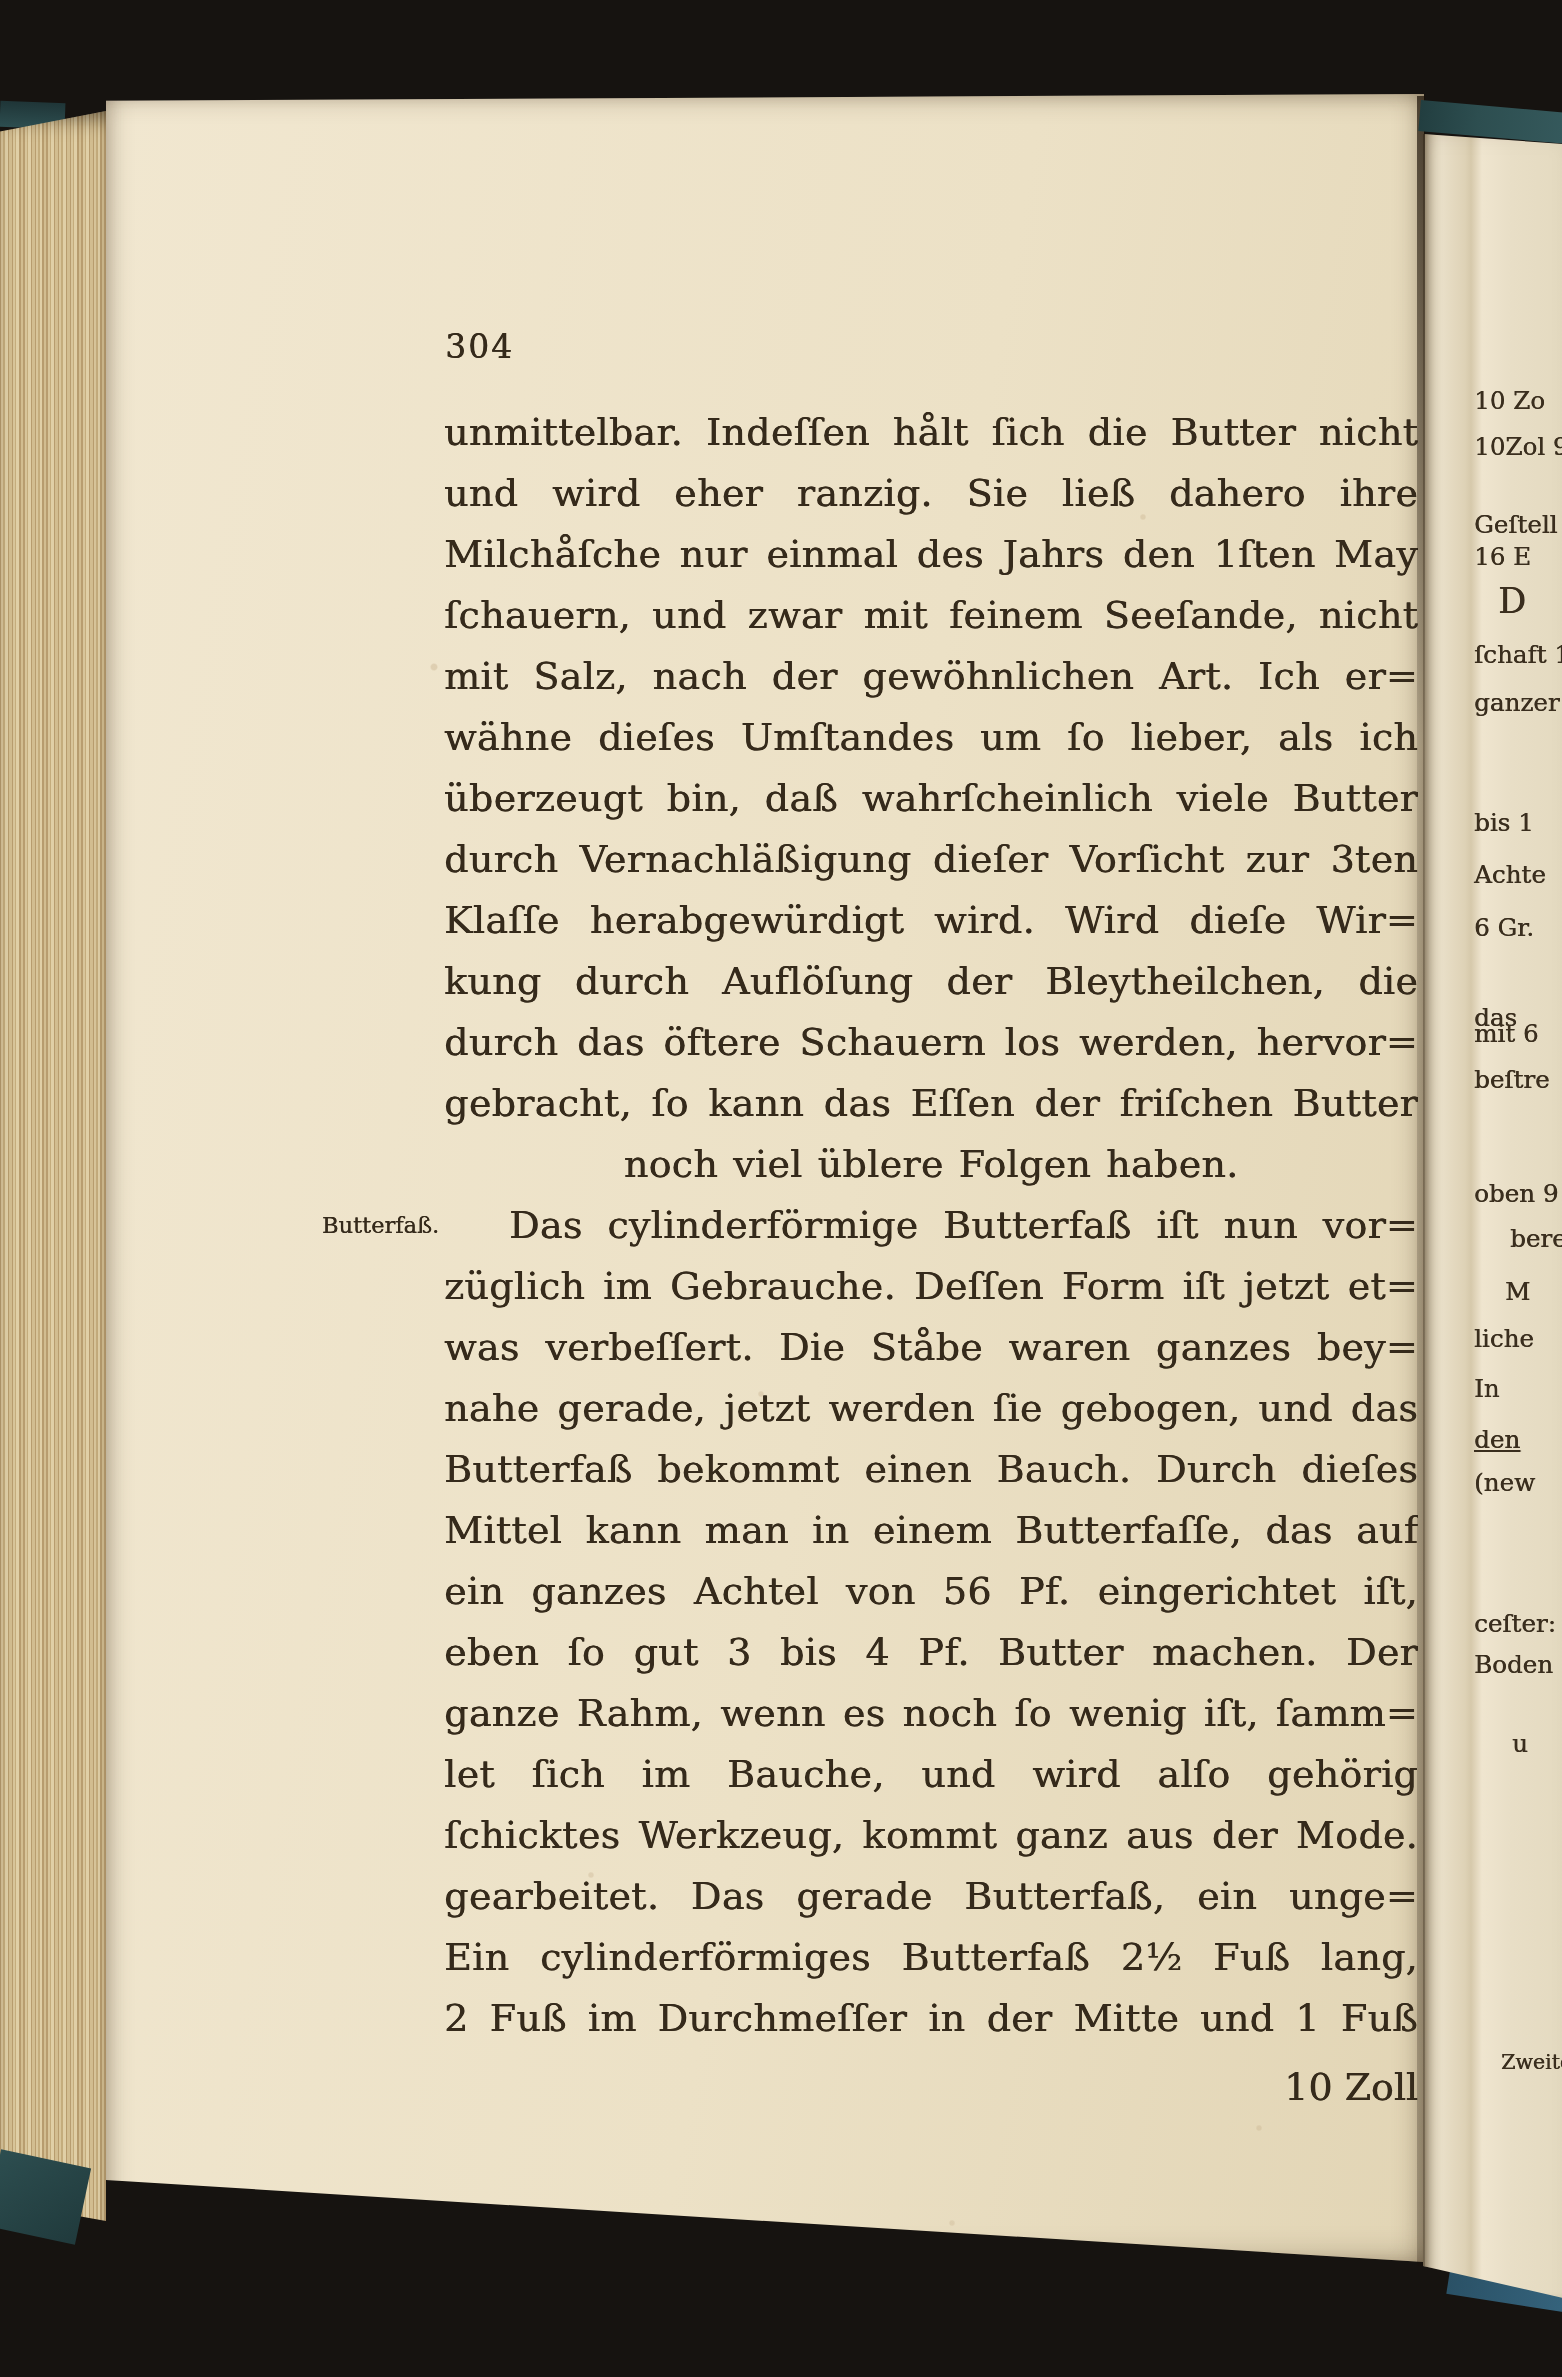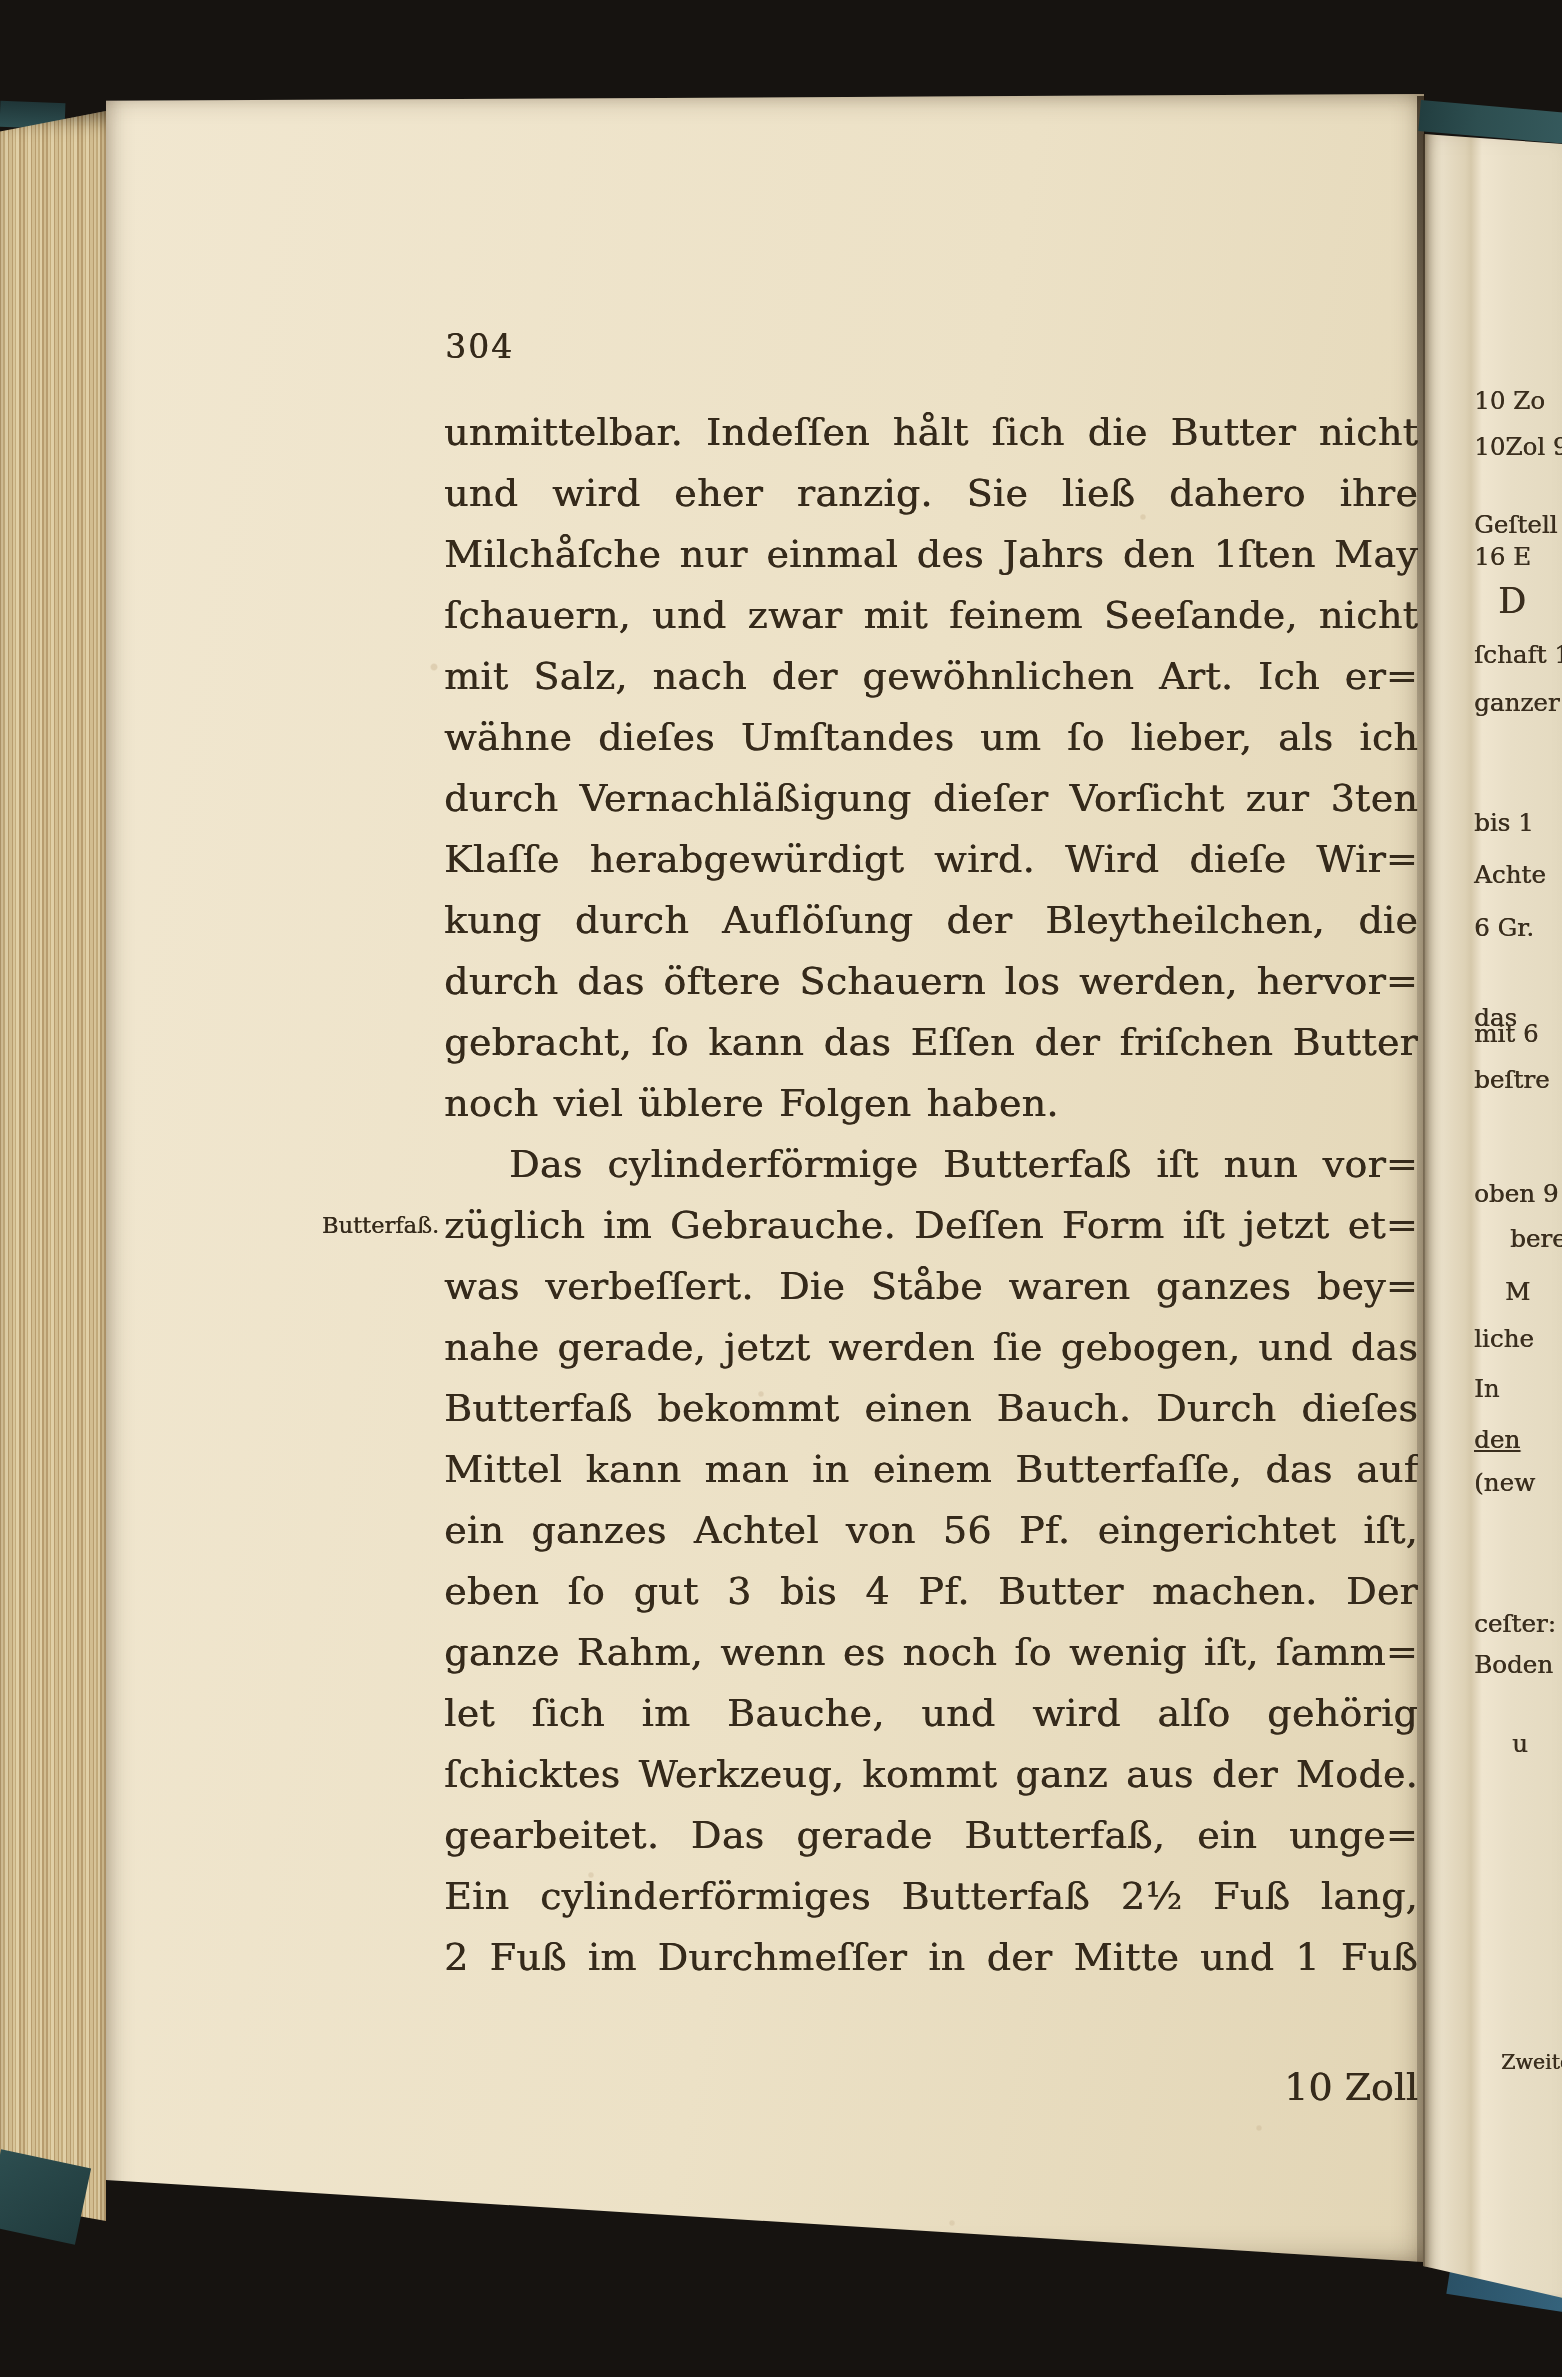--- a/index.html
+++ b/index.html
@@ -91,26 +91,27 @@
   <div class="page-number">304</div>
   <div class="margin-note">Butterfaß.</div>
   <div class="text-block">
 
   <div class="tline">unmittelbar.  Indeſſen hålt ſich die Butter nicht</div>
       <div class="tline">und wird eher ranzig.  Sie ließ dahero ihre</div>
       <div class="tline">Milchåſche nur einmal des Jahrs den 1ſten May</div>
       <div class="tline">ſchauern, und zwar mit feinem Seeſande, nicht</div>
       <div class="tline">mit Salz, nach der gewöhnlichen Art.  Ich er=</div>
       <div class="tline">wähne dieſes Umſtandes um ſo lieber, als ich</div>
+      <div class="tline">überzeugt bin, daß wahrſcheinlich viele Butter</div>
       <div class="tline">durch Vernachläßigung dieſer Vorſicht zur 3ten</div>
       <div class="tline">Klaſſe herabgewürdigt wird.  Wird dieſe Wir=</div>
       <div class="tline">kung durch Auflöſung der Bleytheilchen, die</div>
       <div class="tline">durch das öftere Schauern los werden, hervor=</div>
       <div class="tline">gebracht, ſo kann das Eſſen der friſchen Butter</div>
-      <div class="tline" style="text-align: left;">noch viel üblere Folgen haben.</div>
+      <div class="tline" style="text-align: center;">noch viel üblere Folgen haben.</div>
       <div class="tline" style="text-indent: 65px;">Das cylinderförmige Butterfaß iſt nun vor=</div>
       <div class="tline">züglich im Gebrauche.  Deſſen Form iſt jetzt et=</div>
       <div class="tline">was verbeſſert.  Die Ståbe waren ganzes bey=</div>
       <div class="tline">nahe gerade, jetzt werden ſie gebogen, und das</div>
       <div class="tline">Butterfaß bekommt einen Bauch.  Durch dieſes</div>
       <div class="tline">Mittel kann man in einem Butterfaſſe, das auf</div>
       <div class="tline">ein ganzes Achtel von 56 Pf. eingerichtet iſt,</div>
       <div class="tline">eben ſo gut 3 bis 4 Pf. Butter machen.  Der</div>
       <div class="tline">ganze Rahm, wenn es noch ſo wenig iſt, ſamm=</div>
       <div class="tline">let ſich im Bauche, und wird alſo gehörig durch=</div>

